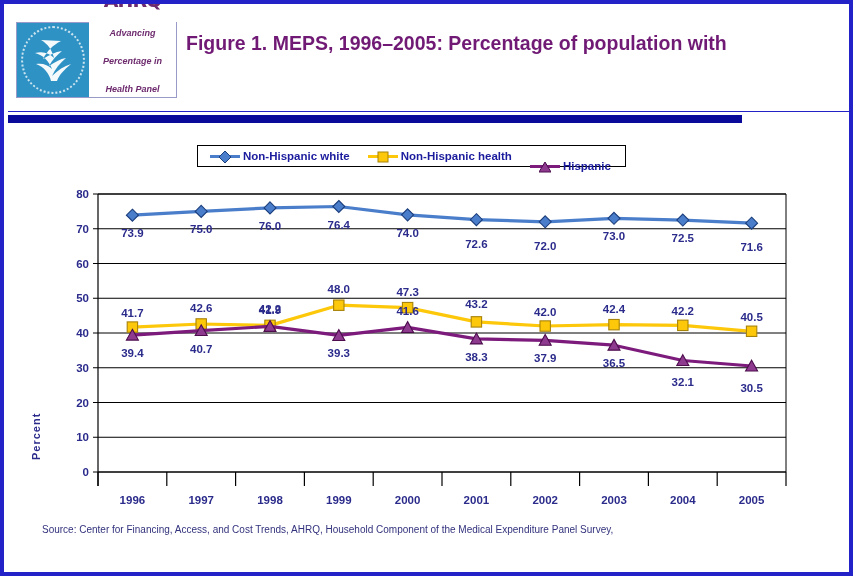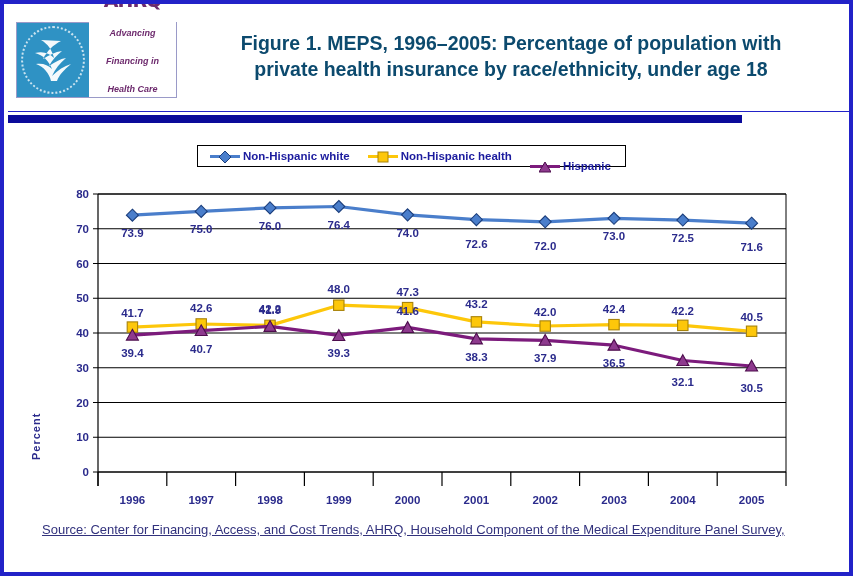--- a/index.html
+++ b/index.html
@@ -83,22 +83,22 @@
     font-weight: bold;
     font-style: italic;
     color: #6d2a6d;
     line-height: 11px;
     margin-top: 17px;
   }
   #title {
     position: absolute;
     left: 178px; top: 22px;
     width: 650px;
-    text-align: center;
-    color: #0c4a6e;
+    text-align: left;
+    color: #701a75;
     font-size: 19.5px;
     font-weight: bold;
     line-height: 26px;
     letter-spacing: 0px;
   }
   #navy-bar {
     position: absolute;
     left: 4px; top: 111px;
     width: 734px; height: 8px;
     background: #0a0a9a;
@@ -155,23 +155,22 @@
     letter-spacing: 1px;
     transform: rotate(-90deg);
     transform-origin: left top;
     white-space: nowrap;
   }
   #source {
     position: absolute;
     left: 38px; top: 518px;
     width: 790px;
     color: #32327d;
-    font-size: 13px;
+    font-size: 10px;
     line-height: 16px;
-    text-decoration: underline;
   }
   svg { display: block; }
   text { font-family: "Liberation Sans", sans-serif; }
   .tick-lbl { fill: #2b2b8c; font-size: 11.5px; font-weight: bold; }
   .xtick-lbl { fill: #2b2b8c; font-size: 11.5px; font-weight: bold; }
   .dlabel { fill: #2b2b8c; font-size: 11.5px; font-weight: bold; }
   .grid { stroke: #000000; stroke-width: 1; }
   .axis { stroke: #000000; stroke-width: 1.2; }
 </style>
 </head>
@@ -185,28 +184,27 @@
       <div id="logo-seal">
         <div class="ring"></div>
         <svg class="bird" viewBox="0 0 44 46">
           <path d="M30 4 C22 8 16 14 12 22 C18 18 24 15 31 14 C26 18 21 23 18 29 C24 25 29 22 35 21 C29 26 24 32 21 39 C27 33 33 29 40 27 C33 33 28 38 26 44 L20 44 C18 36 13 30 5 27 C12 26 17 28 21 32 C18 24 12 18 4 16 C12 14 18 16 23 21 C21 13 17 7 10 3 Z" fill="#ffffff" opacity="0.95"></path>
         </svg>
       </div>
       <div id="logo-text">
         <div class="arc"></div>
         <div class="ahrq">AHRQ</div>
         <div class="tag">Advancing</div>
-        <div class="tag">Financing in</div>
-        <div class="tag">Health Care</div>
+        <div class="tag">Percentage in</div>
+        <div class="tag">Health Panel</div>
       </div>
     </div>
 
     <div id="title">
       <div>Figure 1. MEPS, 1996–2005: Percentage of population with</div>
-      <div>private health insurance by race/ethnicity, under age 18</div>
     </div>
   </div>
 
   <div id="navy-bar"></div>
 
   <div id="legend">
 
     <div class="legend-item">
       <span class="legend-swatch">
         <span class="ln" style="background:#4a7ecb"></span>

